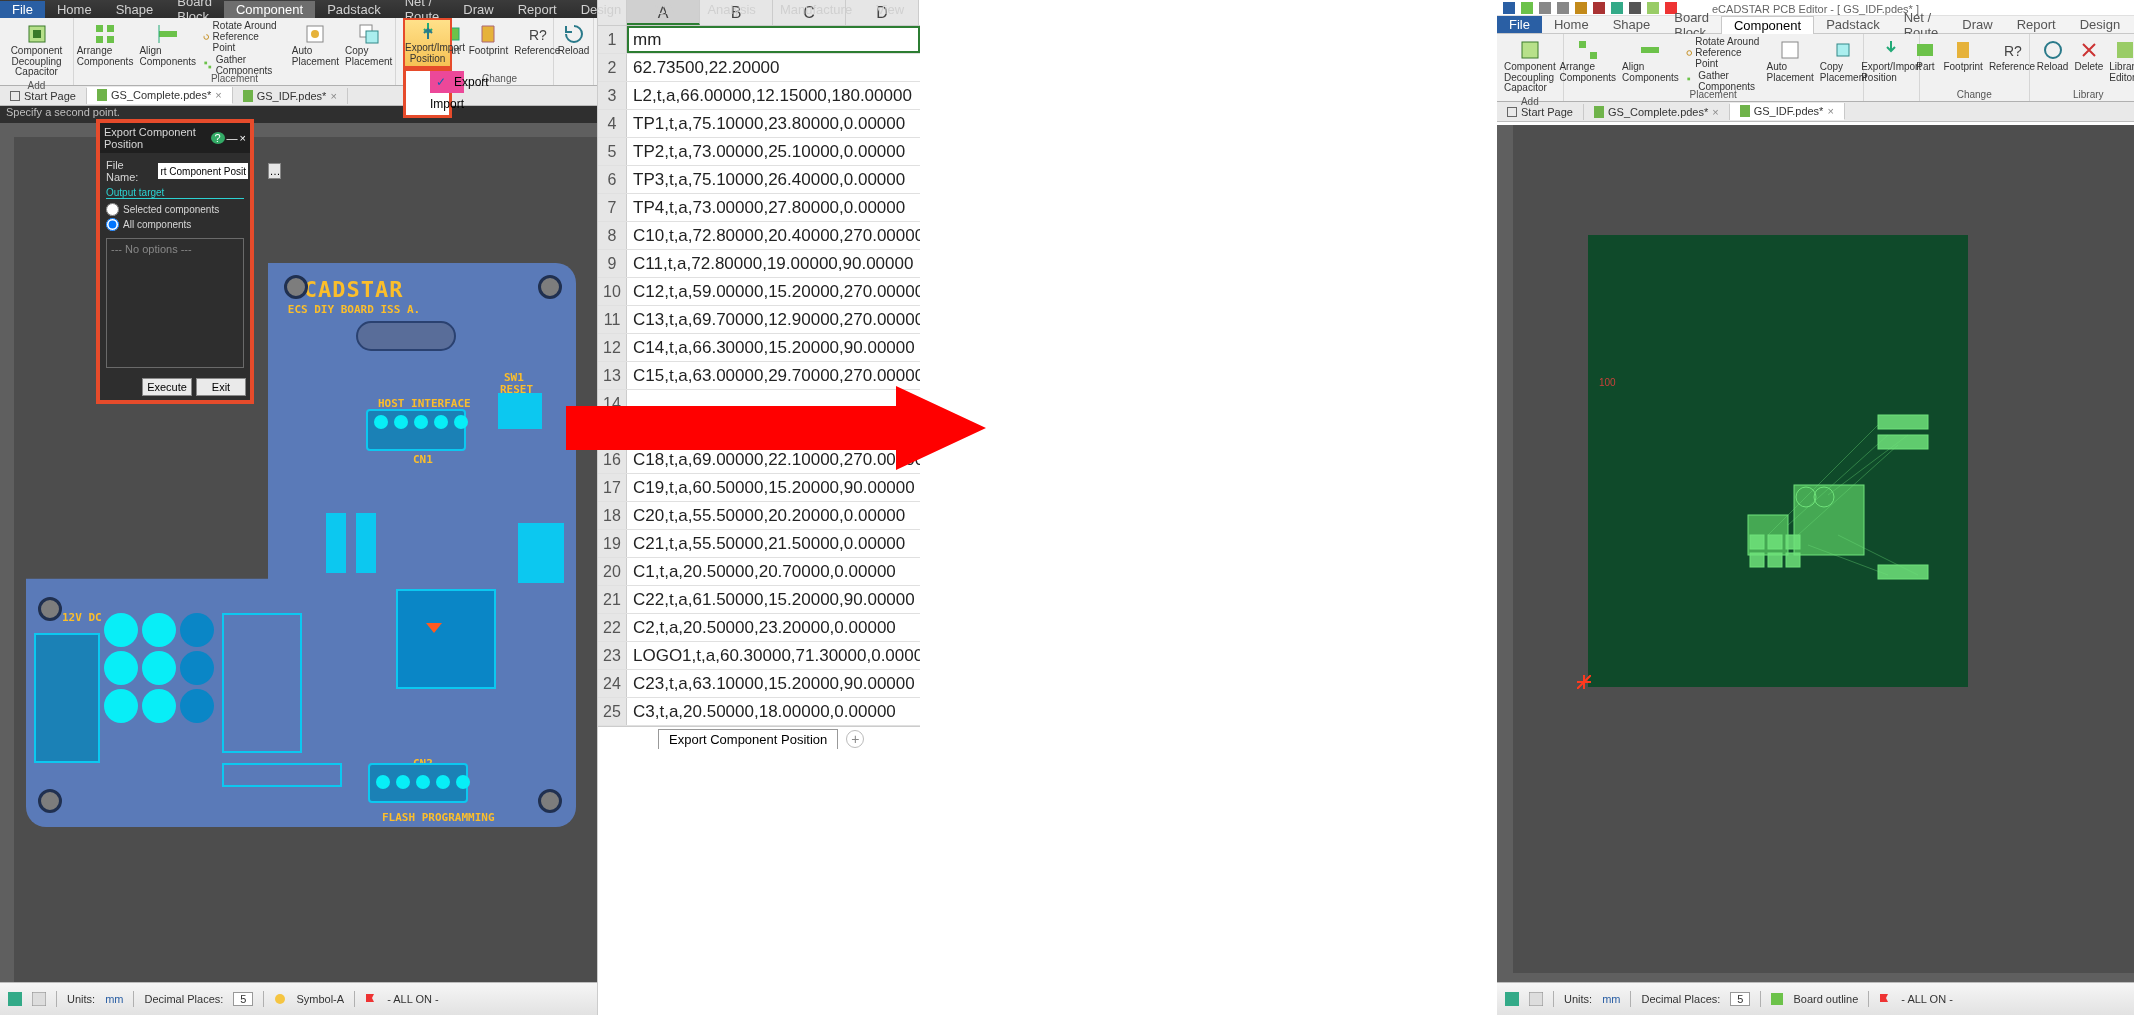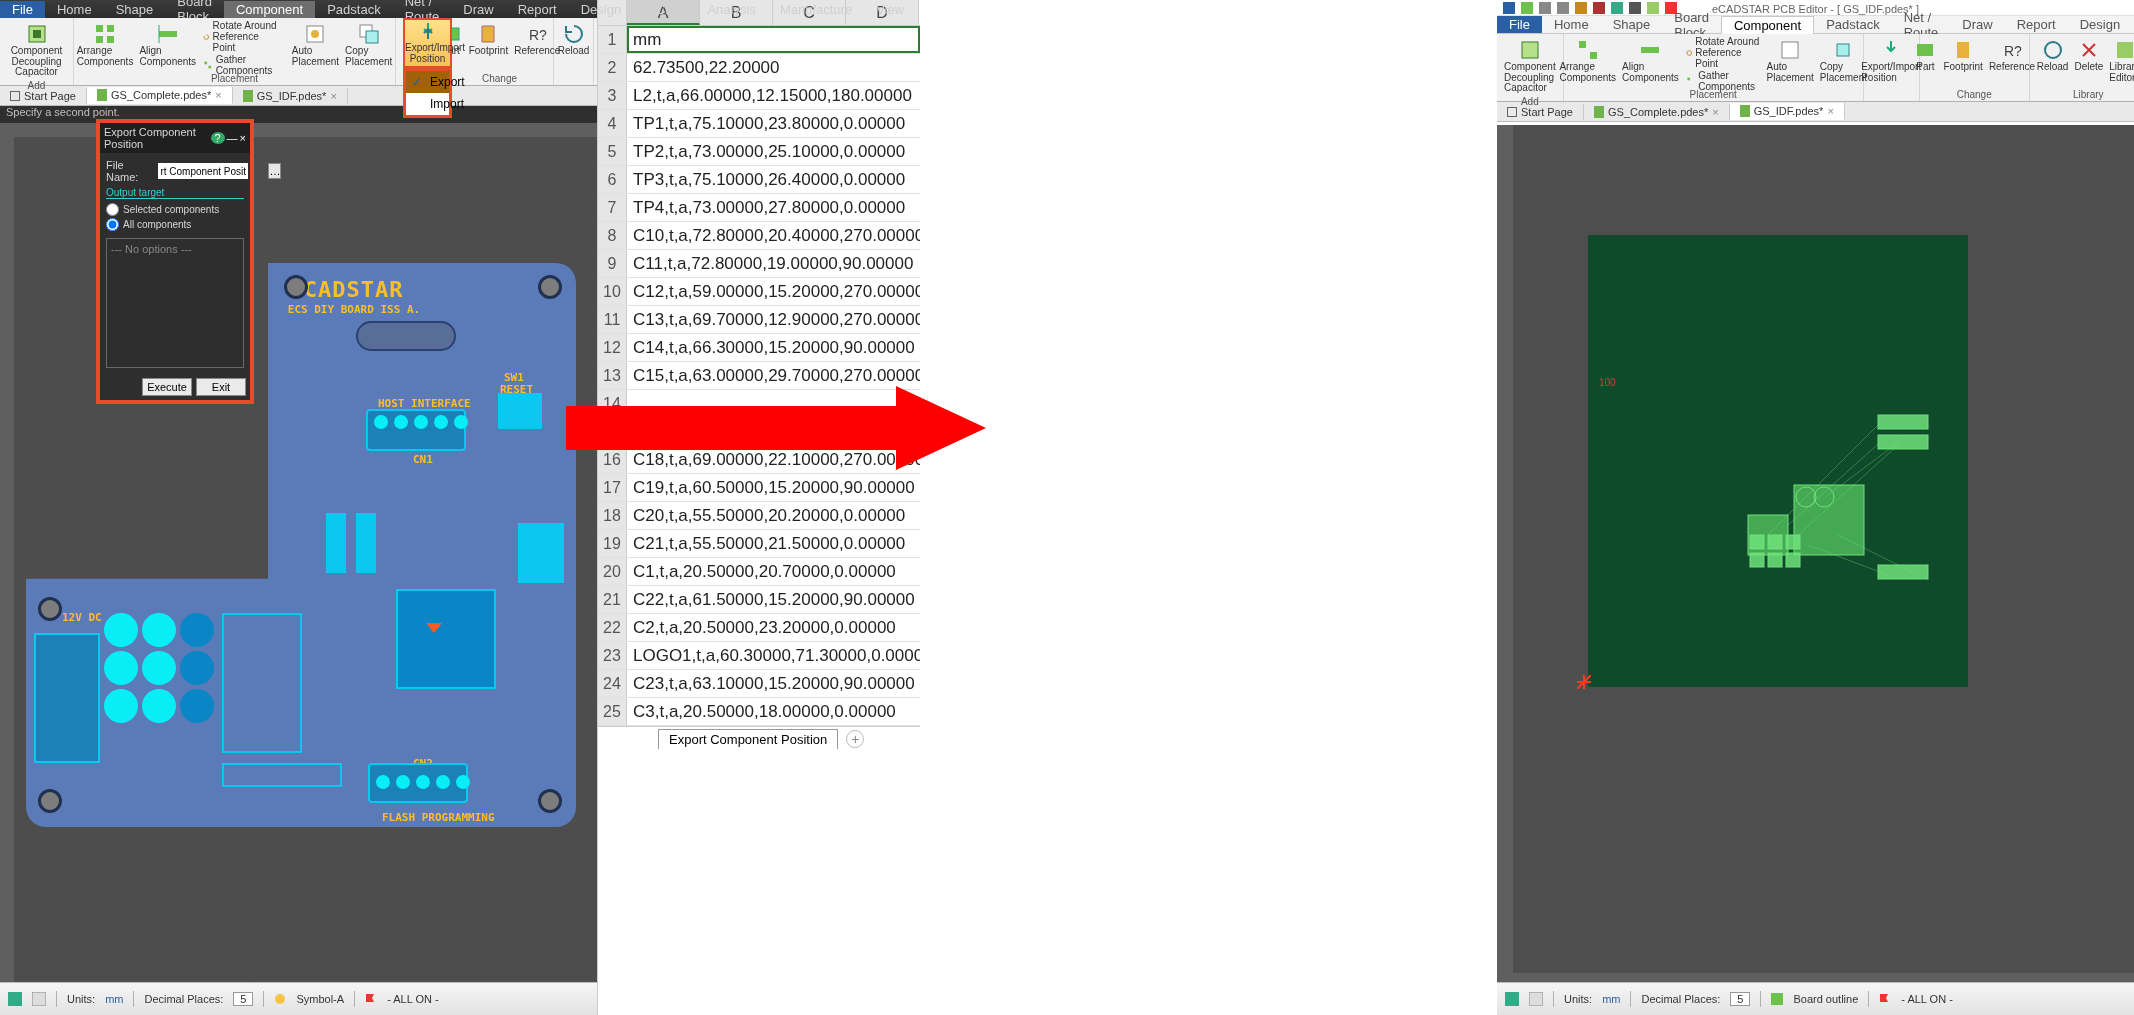--- a/index.html
+++ b/index.html
@@ -25,21 +25,21 @@
   .small-row { display:flex; flex-direction:column; font-size:10px; color:#333; gap:1px; padding:0 4px; }
   .small-row div { display:flex; align-items:center; gap:3px; }
   .ticon { width:14px; height:14px; }
 
   
   .export-drop { position:absolute; top:0; left:403px; width:49px; z-index:30; }
   .export-btn  { height:50px; background:linear-gradient(#ffe18a,#f6c154); border:2px solid #e64b2b; font-size:10px; color:#333; text-align:center; padding-top:2px; line-height:1.1; }
   .export-btn svg { width:20px; height:18px; }
   .export-menu { border:3px solid #e64b2b; background:#fff; font-size:12px; }
   .export-menu div { padding:4px 10px 4px 24px; position:relative; }
-  .export-menu .sel { background:#a16207; }
+  .export-menu .sel { background:#ec4899;margin-left:24px; }
   .export-menu .sel::before { content:"✓"; position:absolute; left:6px; color:#1b5fb3; }
 
   
   .tabrow { height:20px; background:#e9e9e9; border-bottom:1px solid #bcbcbc; display:flex; align-items:center; font-size:11px; }
   .tabrow .tab { padding:2px 10px; border-right:1px solid #c9c9c9; display:flex; align-items:center; gap:4px; color:#333; }
   .tabrow .tab.active { background:#fff; border-bottom:1px solid #fff; }
   .doc-ico { width:10px; height:12px; background:#6fb34a; }
   .home-ico{ width:10px;height:10px;border:1px solid #666; }
 
   .dark-status { height:24px; background:#2f2f2f; color:#bfbfbf; font-size:11px; padding:0 6px; }

